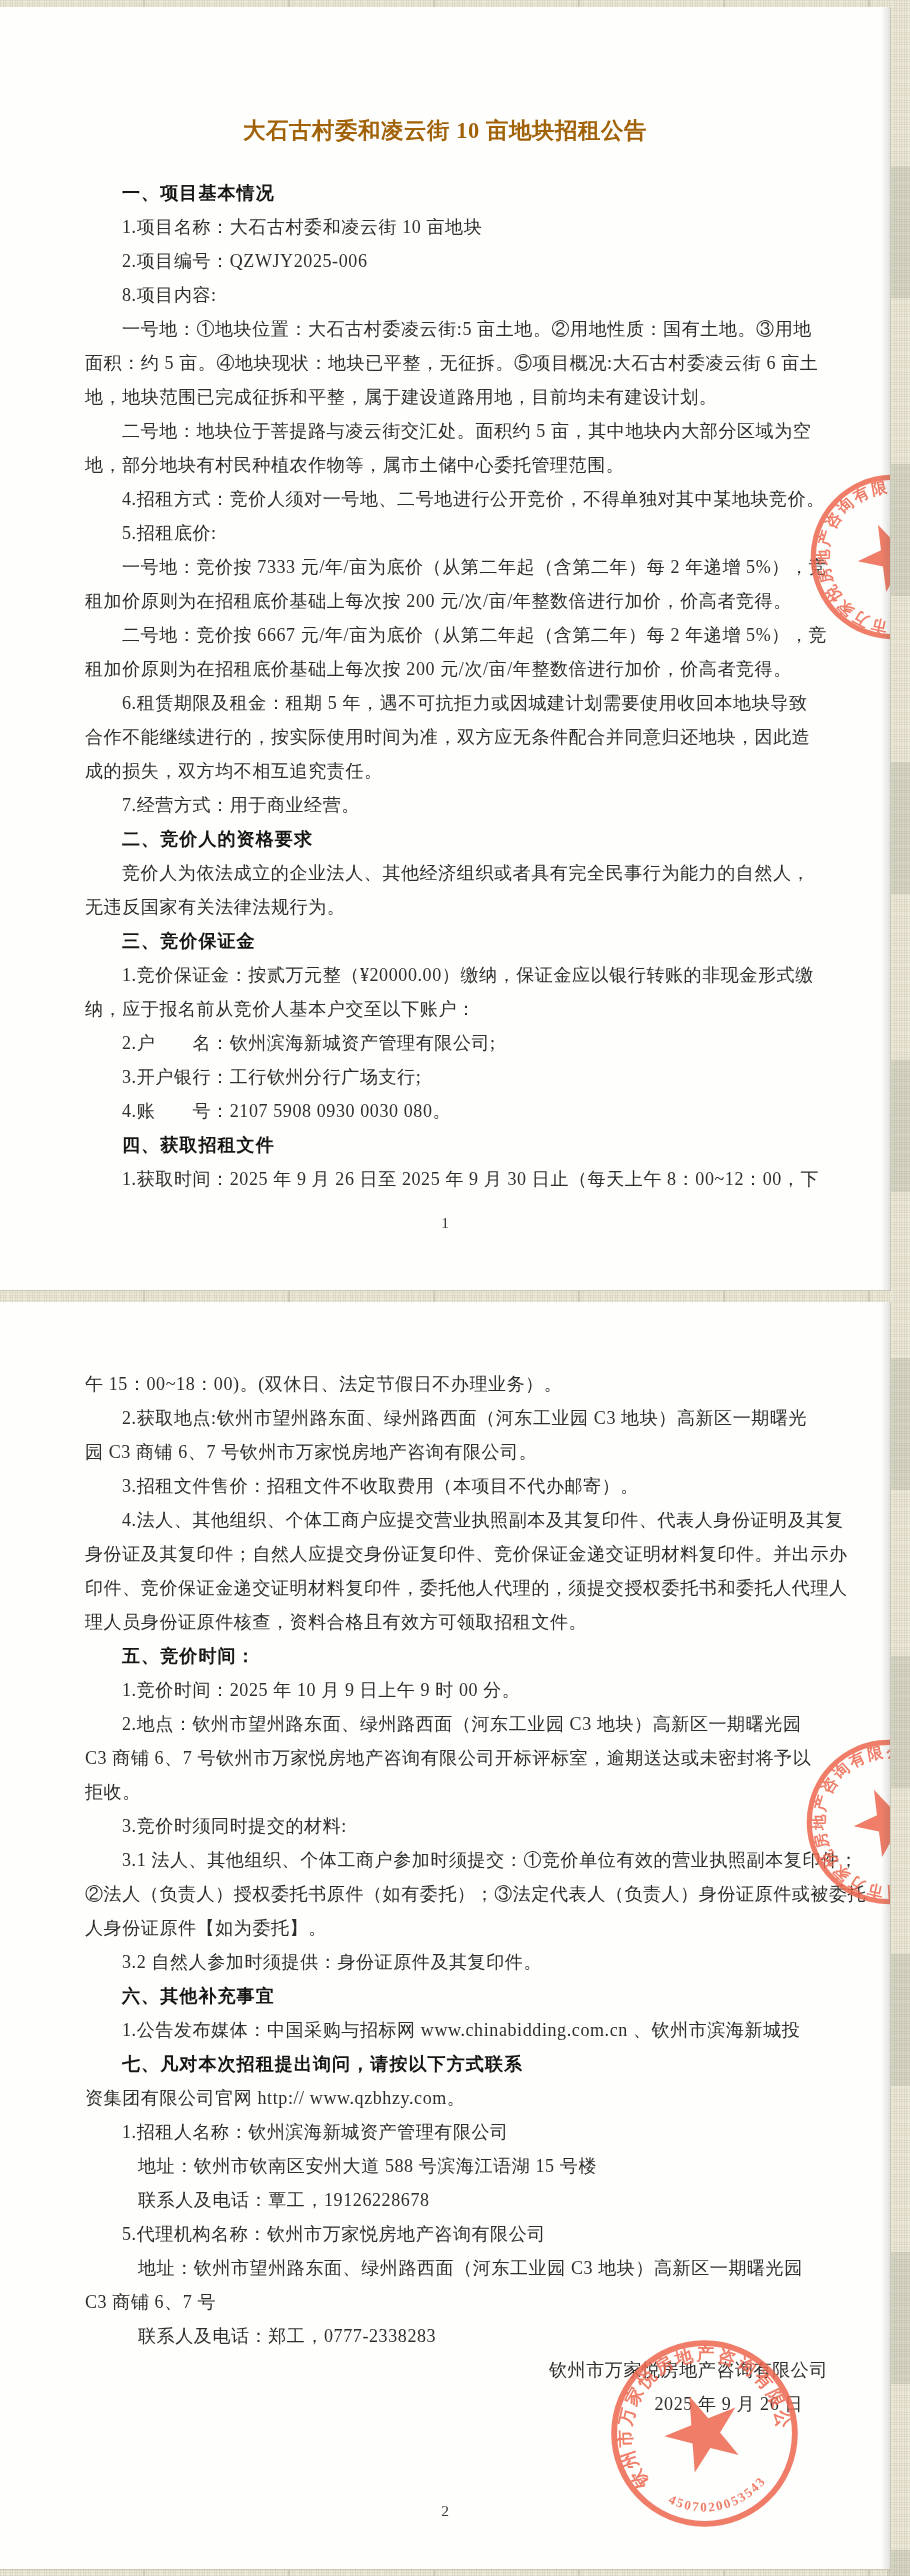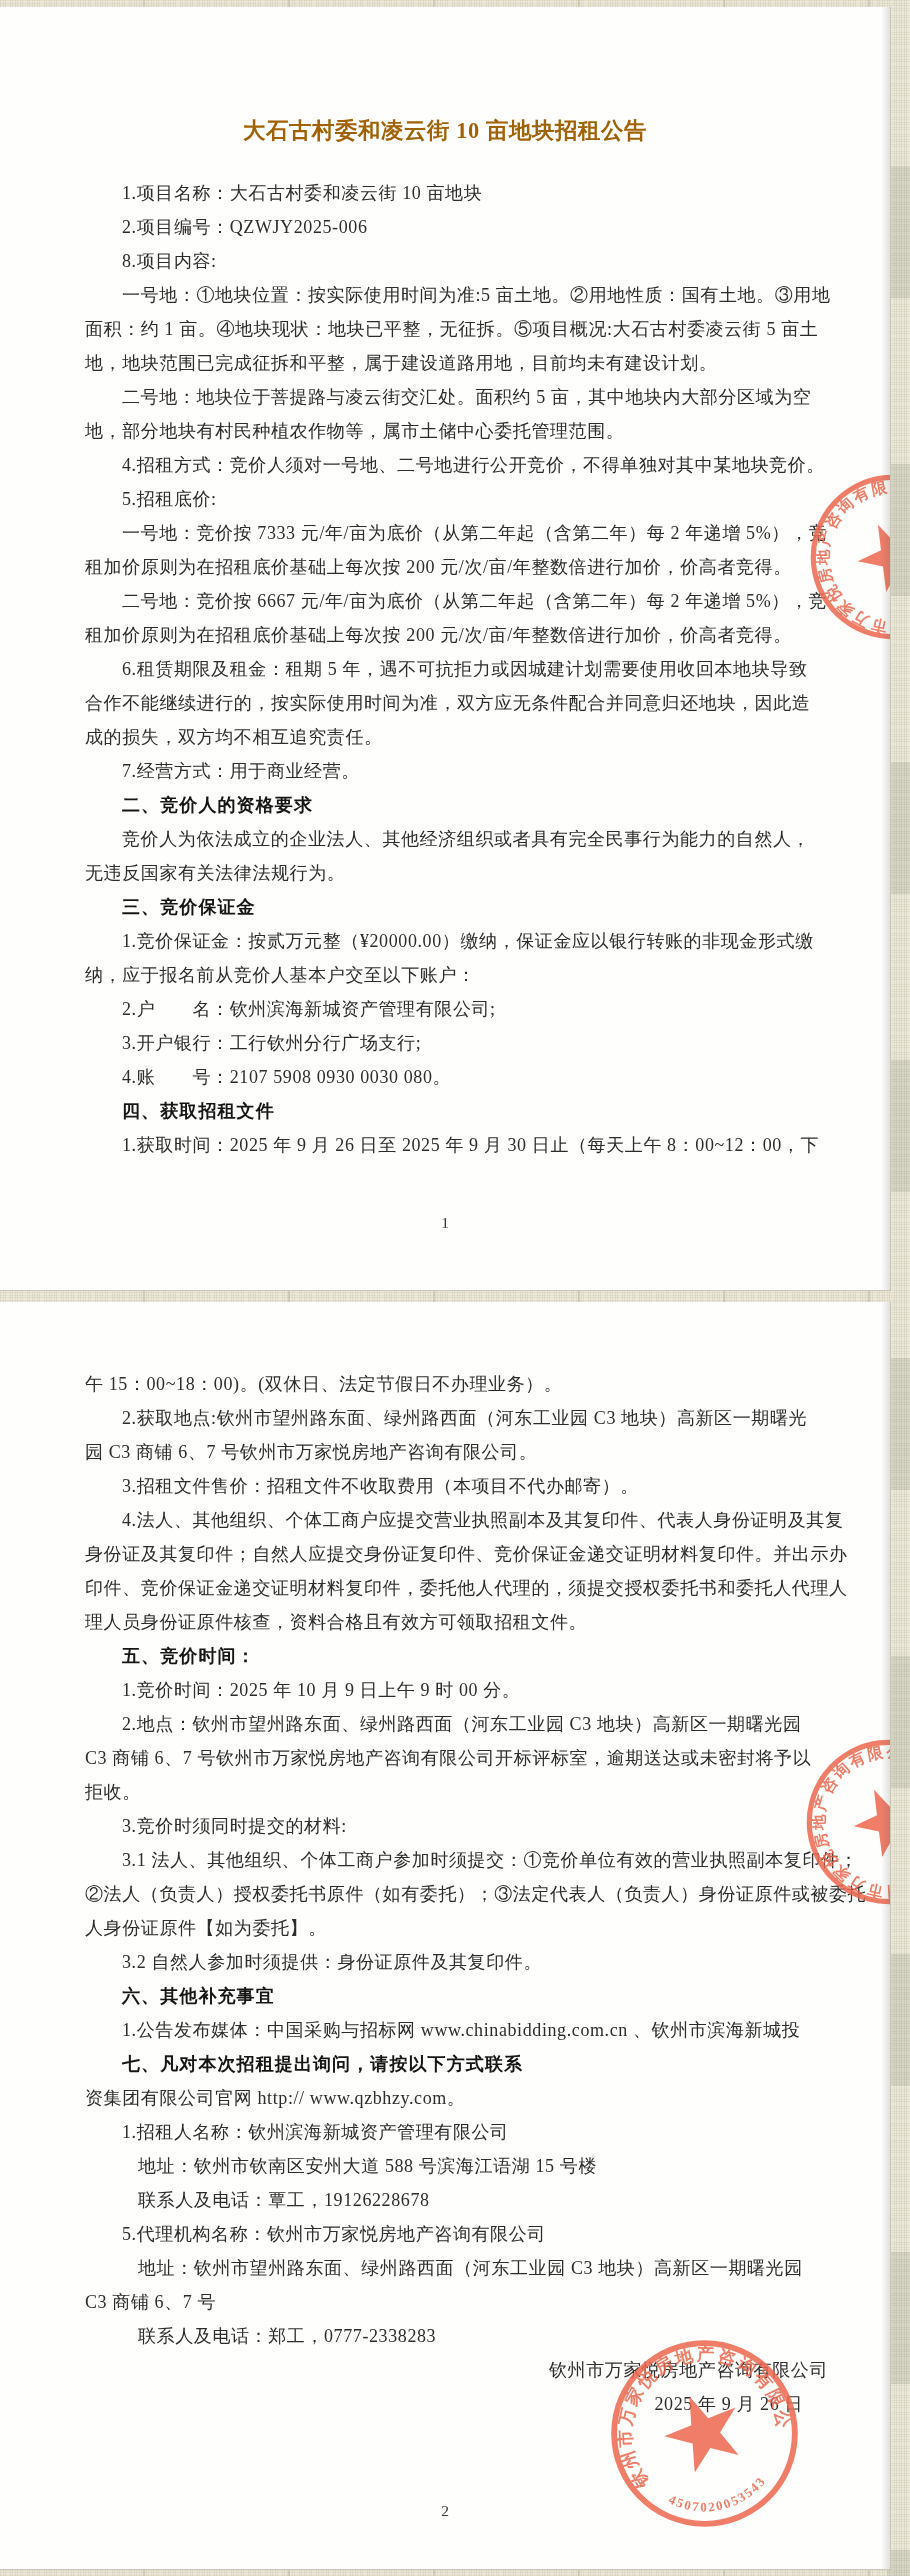--- a/index.html
+++ b/index.html
@@ -87,25 +87,26 @@
 </style>
 </head>
 <body>
 
 <div class="canvas">
   <div class="bg-bands"></div>
 
   <div class="page page1">
     <h1 class="doc-title">大石古村委和凌云街 10 亩地块招租公告</h1>
     <div class="lines p1-lines" id="p1-lines">
+        <div class="ln h">一、项目基本情况</div>
         <div class="ln i">1.项目名称：大石古村委和凌云街 10 亩地块</div>
         <div class="ln i">2.项目编号：QZWJY2025-006</div>
         <div class="ln i">8.项目内容:</div>
-        <div class="ln i">一号地：①地块位置：按实际使用时间为准:5 亩土地。②用地性质：国有土地。③用地</div>
-        <div class="ln f">面积：约 1 亩。④地块现状：地块已平整，无征拆。⑤项目概况:大石古村委凌云街 5 亩土</div>
+        <div class="ln i">一号地：①地块位置：大石古村委凌云街:5 亩土地。②用地性质：国有土地。③用地</div>
+        <div class="ln f">面积：约 5 亩。④地块现状：地块已平整，无征拆。⑤项目概况:大石古村委凌云街 6 亩土</div>
         <div class="ln f">地，地块范围已完成征拆和平整，属于建设道路用地，目前均未有建设计划。</div>
         <div class="ln i">二号地：地块位于菩提路与凌云街交汇处。面积约 5 亩，其中地块内大部分区域为空</div>
         <div class="ln f">地，部分地块有村民种植农作物等，属市土储中心委托管理范围。</div>
         <div class="ln i">4.招租方式：竞价人须对一号地、二号地进行公开竞价，不得单独对其中某地块竞价。</div>
         <div class="ln i">5.招租底价:</div>
         <div class="ln i">一号地：竞价按 7333 元/年/亩为底价（从第二年起（含第二年）每 2 年递增 5%），竞</div>
         <div class="ln f">租加价原则为在招租底价基础上每次按 200 元/次/亩/年整数倍进行加价，价高者竞得。</div>
         <div class="ln i">二号地：竞价按 6667 元/年/亩为底价（从第二年起（含第二年）每 2 年递增 5%），竞</div>
         <div class="ln f">租加价原则为在招租底价基础上每次按 200 元/次/亩/年整数倍进行加价，价高者竞得。</div>
         <div class="ln i">6.租赁期限及租金：租期 5 年，遇不可抗拒力或因城建计划需要使用收回本地块导致</div>

